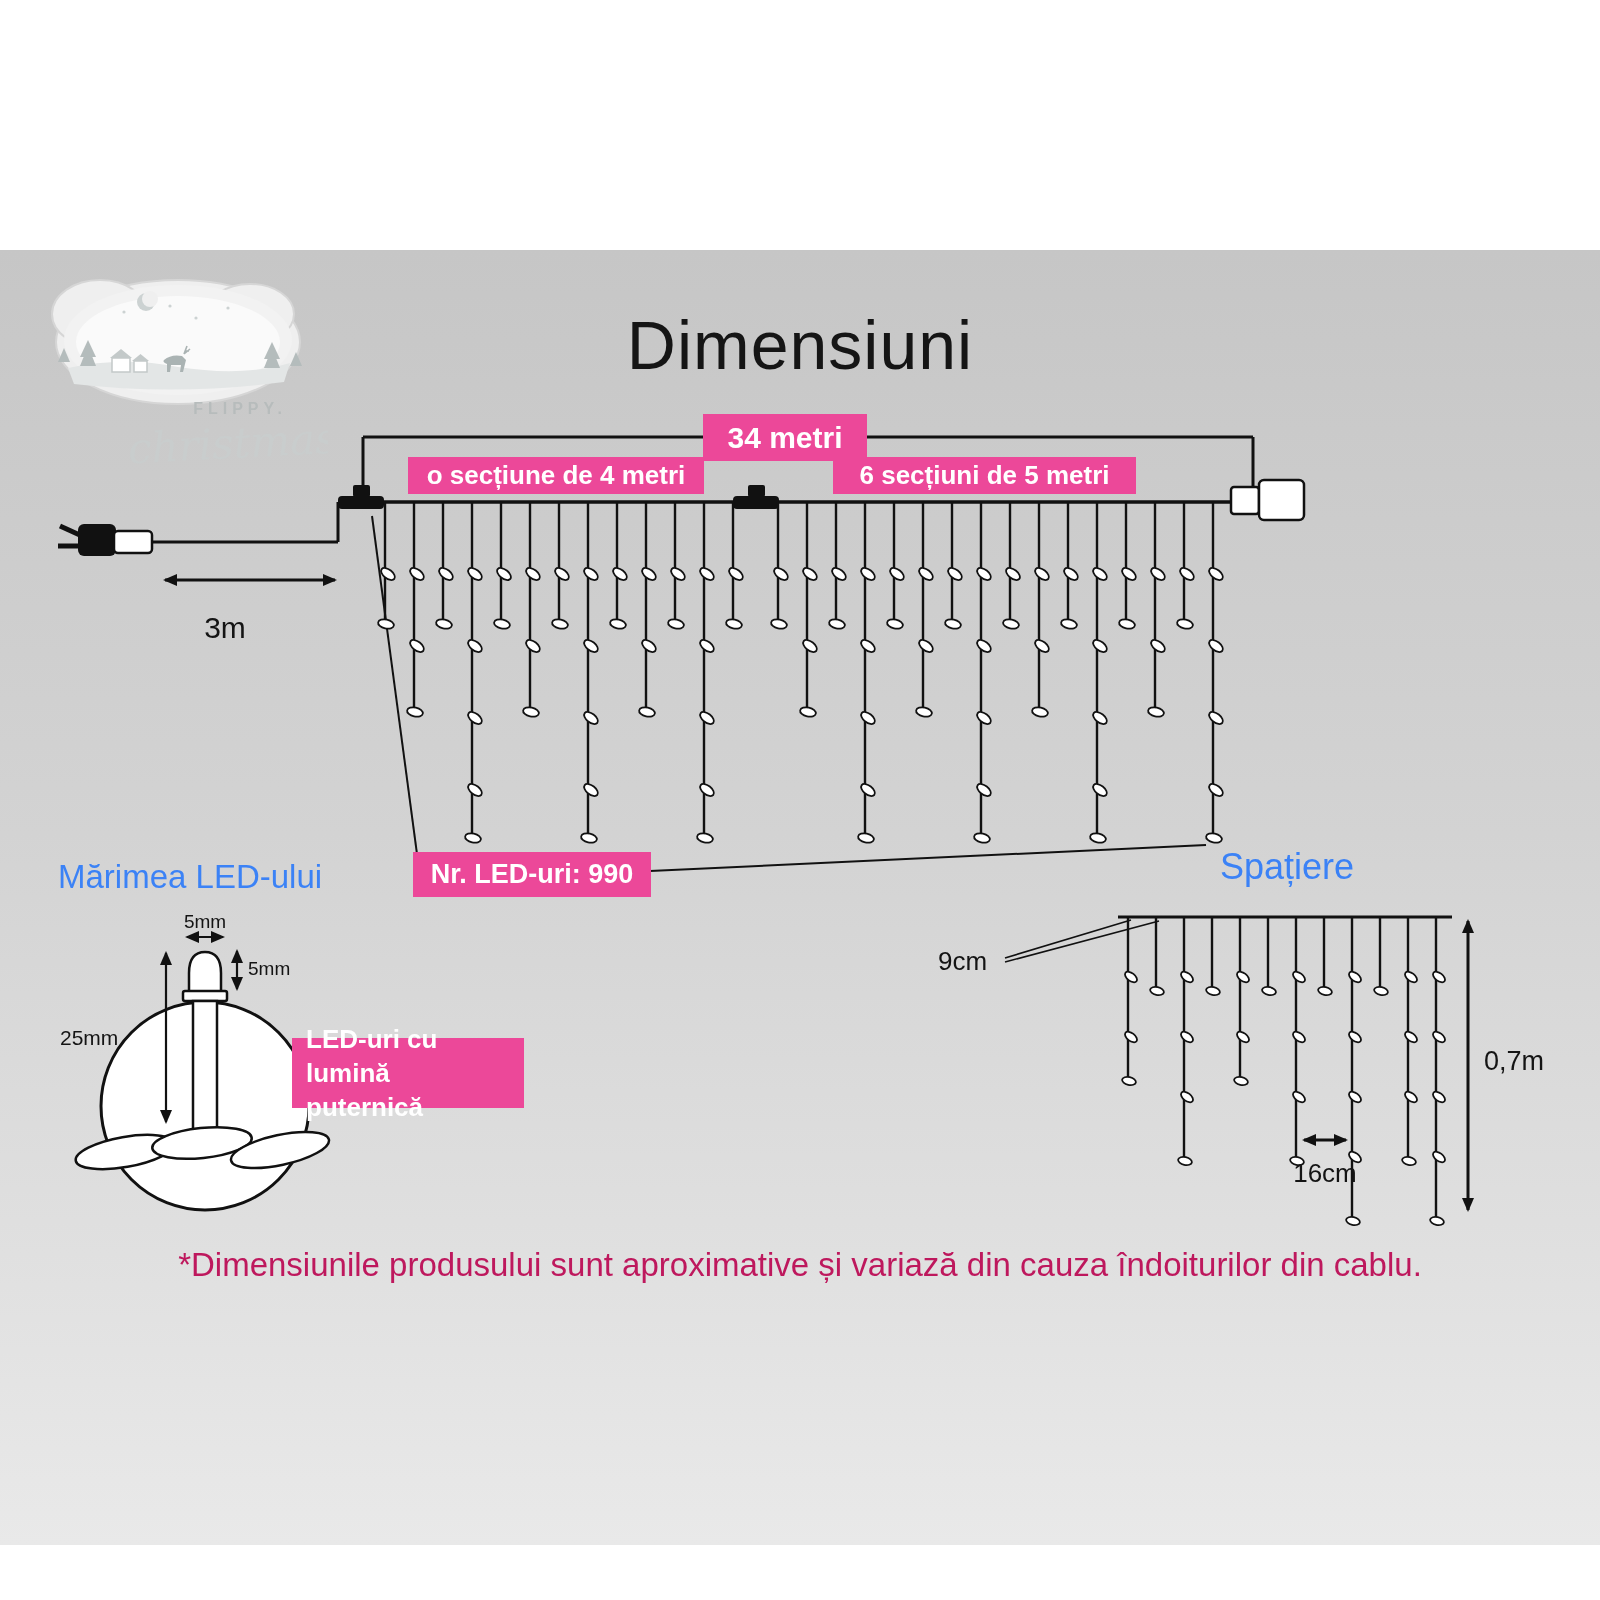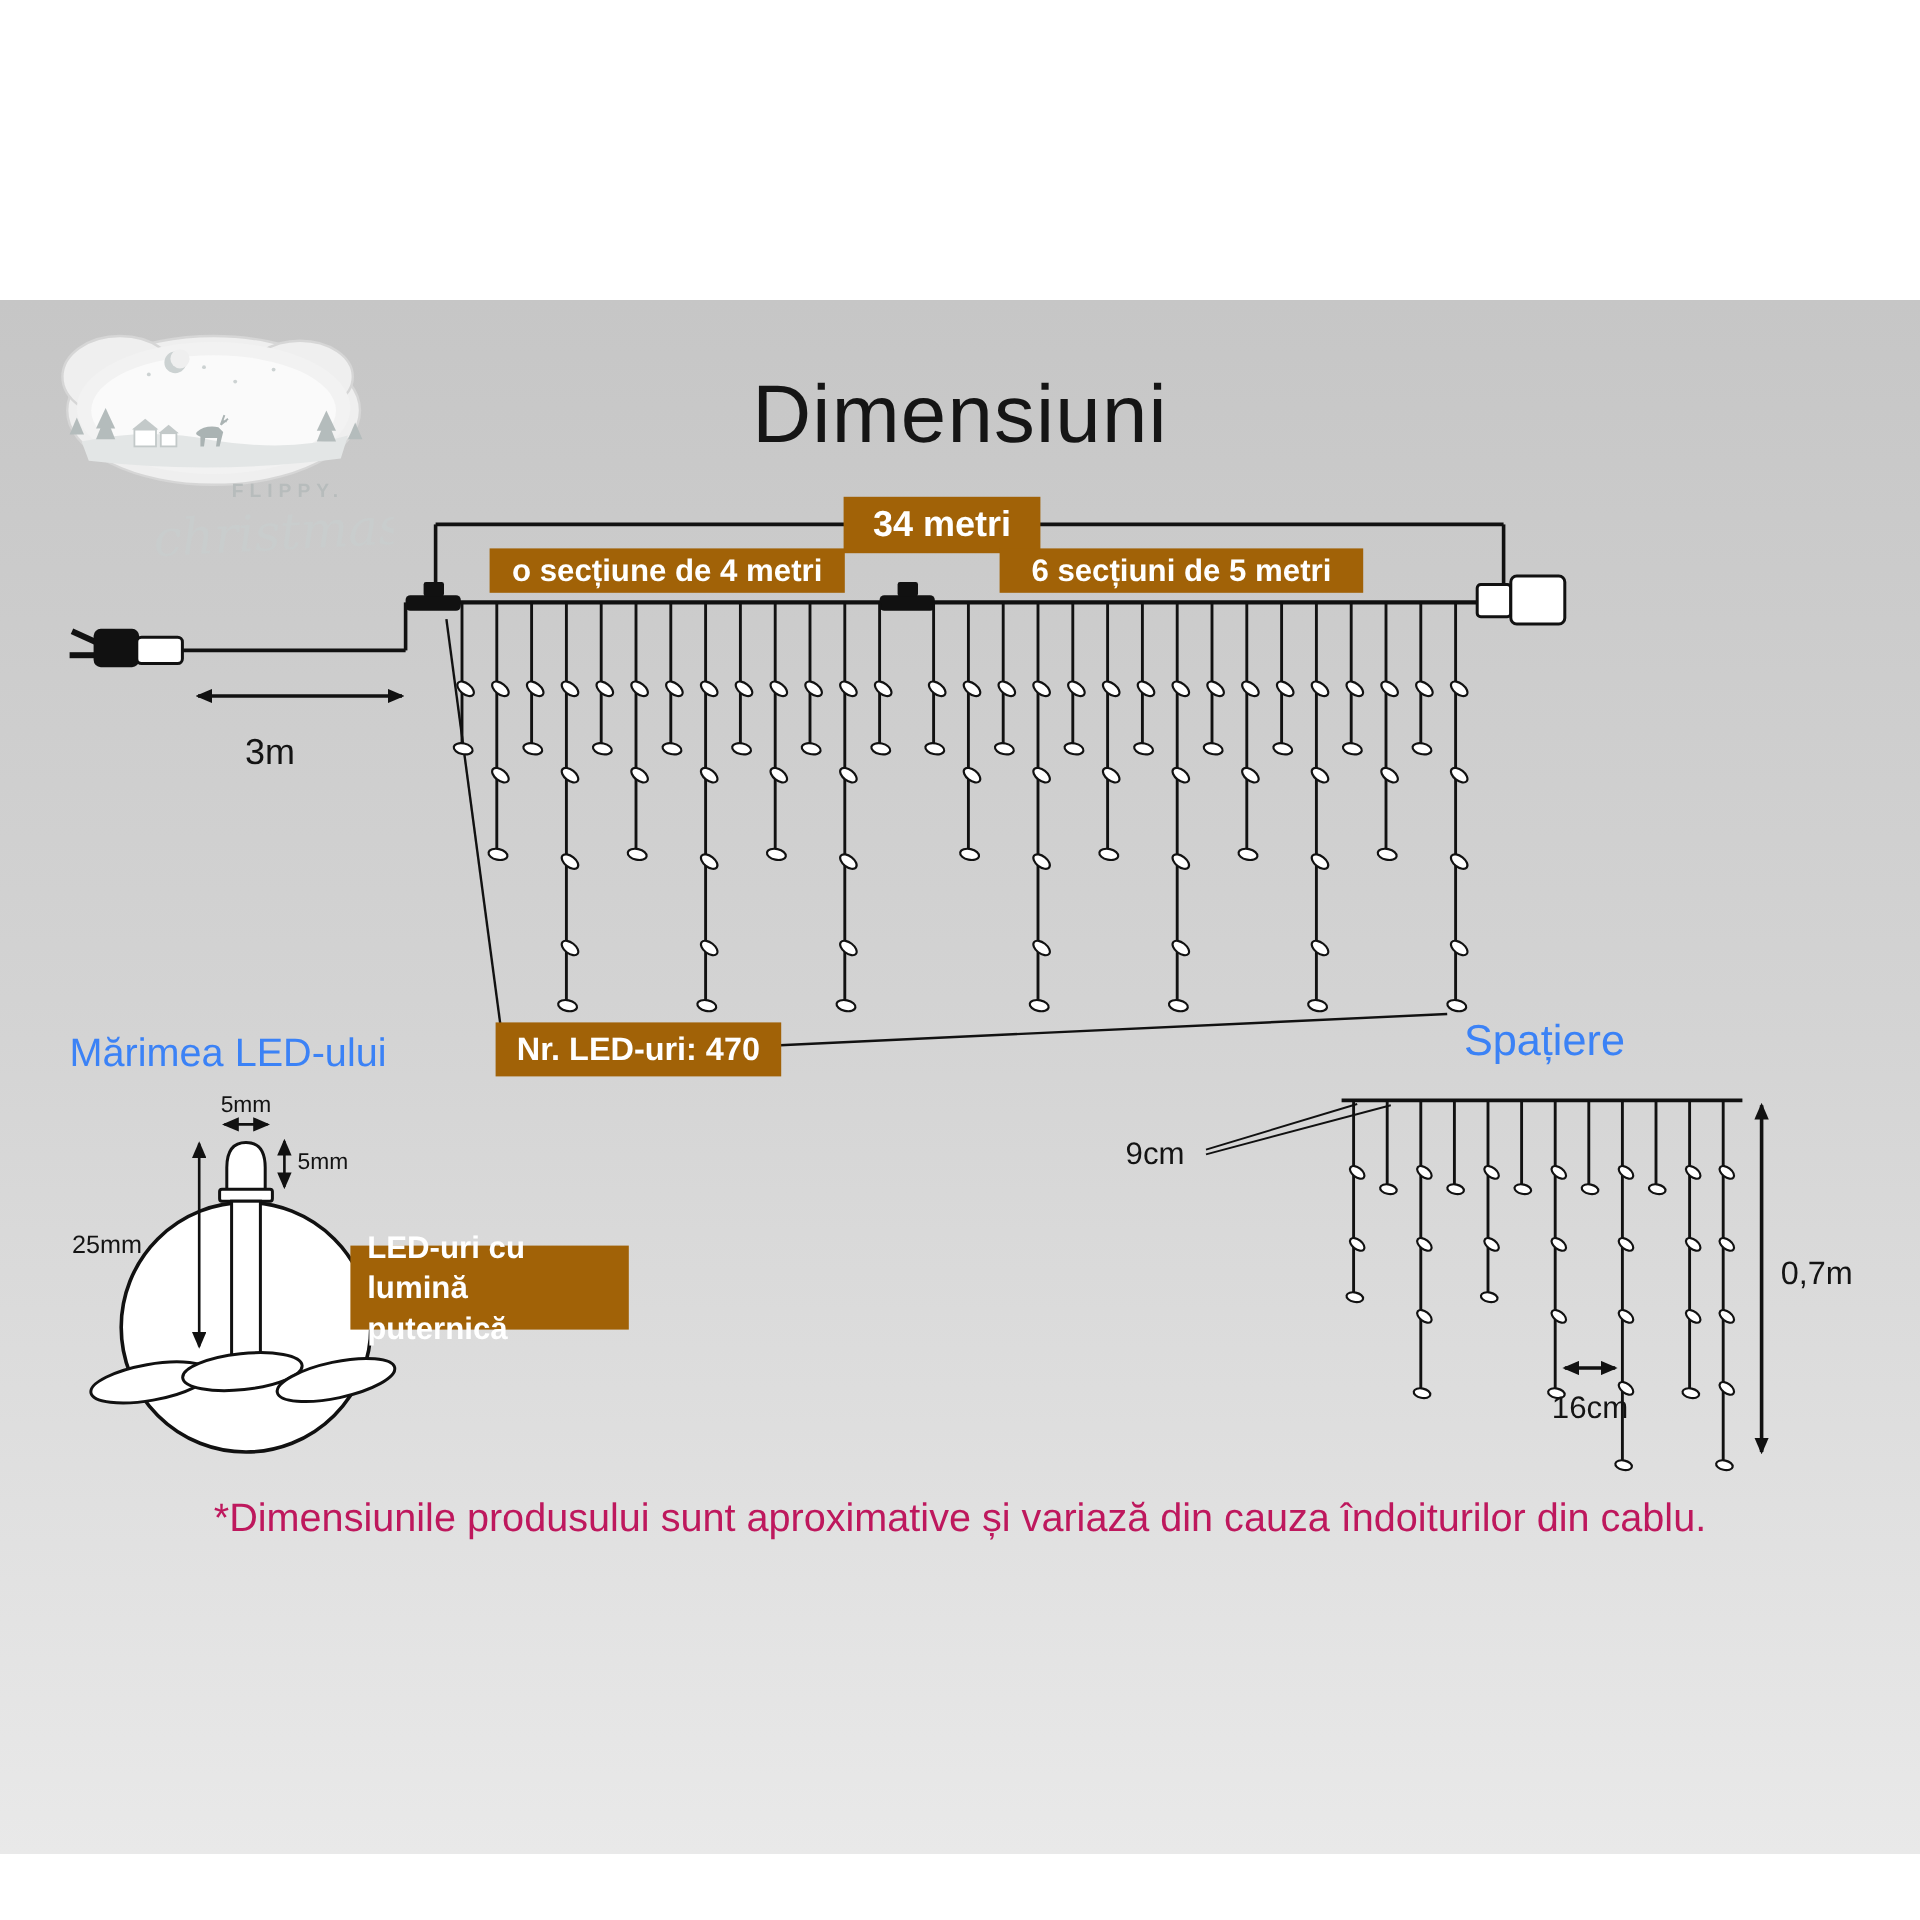--- a/index.html
+++ b/index.html
@@ -4,21 +4,21 @@
 <style>
   *{margin:0;padding:0;box-sizing:border-box}
   html,body{width:1600px;height:1600px;background:#ffffff}
   body{font-family:"Liberation Sans",sans-serif;color:#141414;position:relative}
   .stage{position:relative;width:1600px;height:1600px;overflow:hidden;background:#ffffff}
   .band{position:absolute;left:0;top:250px;width:1600px;height:1295px;
         background:linear-gradient(180deg,#c6c6c6 0%,#d3d3d3 45%,#e9e9e9 100%)}
   .abs{position:absolute}
   .title{position:absolute;left:0;top:306px;width:100%;text-align:center;
          font-size:68px;font-weight:500;letter-spacing:1px;color:#151515}
-  .blackbox{position:absolute;background:#a16207;color:#ffffff;display:flex;
+  .blackbox{position:absolute;background:#ec4899;color:#ffffff;display:flex;
             align-items:center;justify-content:center;font-weight:700}
   .blackbox.col{flex-direction:column;align-items:flex-start;justify-content:center;
             padding-left:12px;line-height:1.32}
   .lbl{position:absolute;color:#141414;font-weight:500}
   .heading{position:absolute;color:#3b82f6;font-weight:400}
   .footer{position:absolute;left:0;top:1246px;width:100%;text-align:center;
           font-size:33px;color:#be185d}
   svg text{user-select:none}
 </style>
 </head>
@@ -278,21 +278,21 @@
   </div>
 
   <div class="blackbox" style="left:833px;top:457px;width:303px;height:37px;font-size:26px">
     <span>6 secțiuni de 5 metri</span>
   </div>
 
 
   <div class="lbl" style="left:190px;top:611px;width:70px;text-align:center;font-size:30px">3m</div>
 
   <div class="blackbox" style="left:413px;top:852px;width:238px;height:45px;font-size:27px">
-    <span>Nr. LED-uri: 470</span>
+    <span>Nr. LED-uri: 990</span>
   </div>
 
   <div class="heading" style="left:58px;top:858px;font-size:33px">Mărimea LED-ului</div>
 
   <div class="lbl" style="left:178px;top:911px;width:54px;text-align:center;font-size:19px;font-weight:400">5mm</div>
 
   <div class="lbl" style="left:248px;top:958px;font-size:19px;font-weight:400">5mm</div>
 
   <div class="lbl" style="left:60px;top:1026px;font-size:21px;font-weight:400">25mm</div>
 

